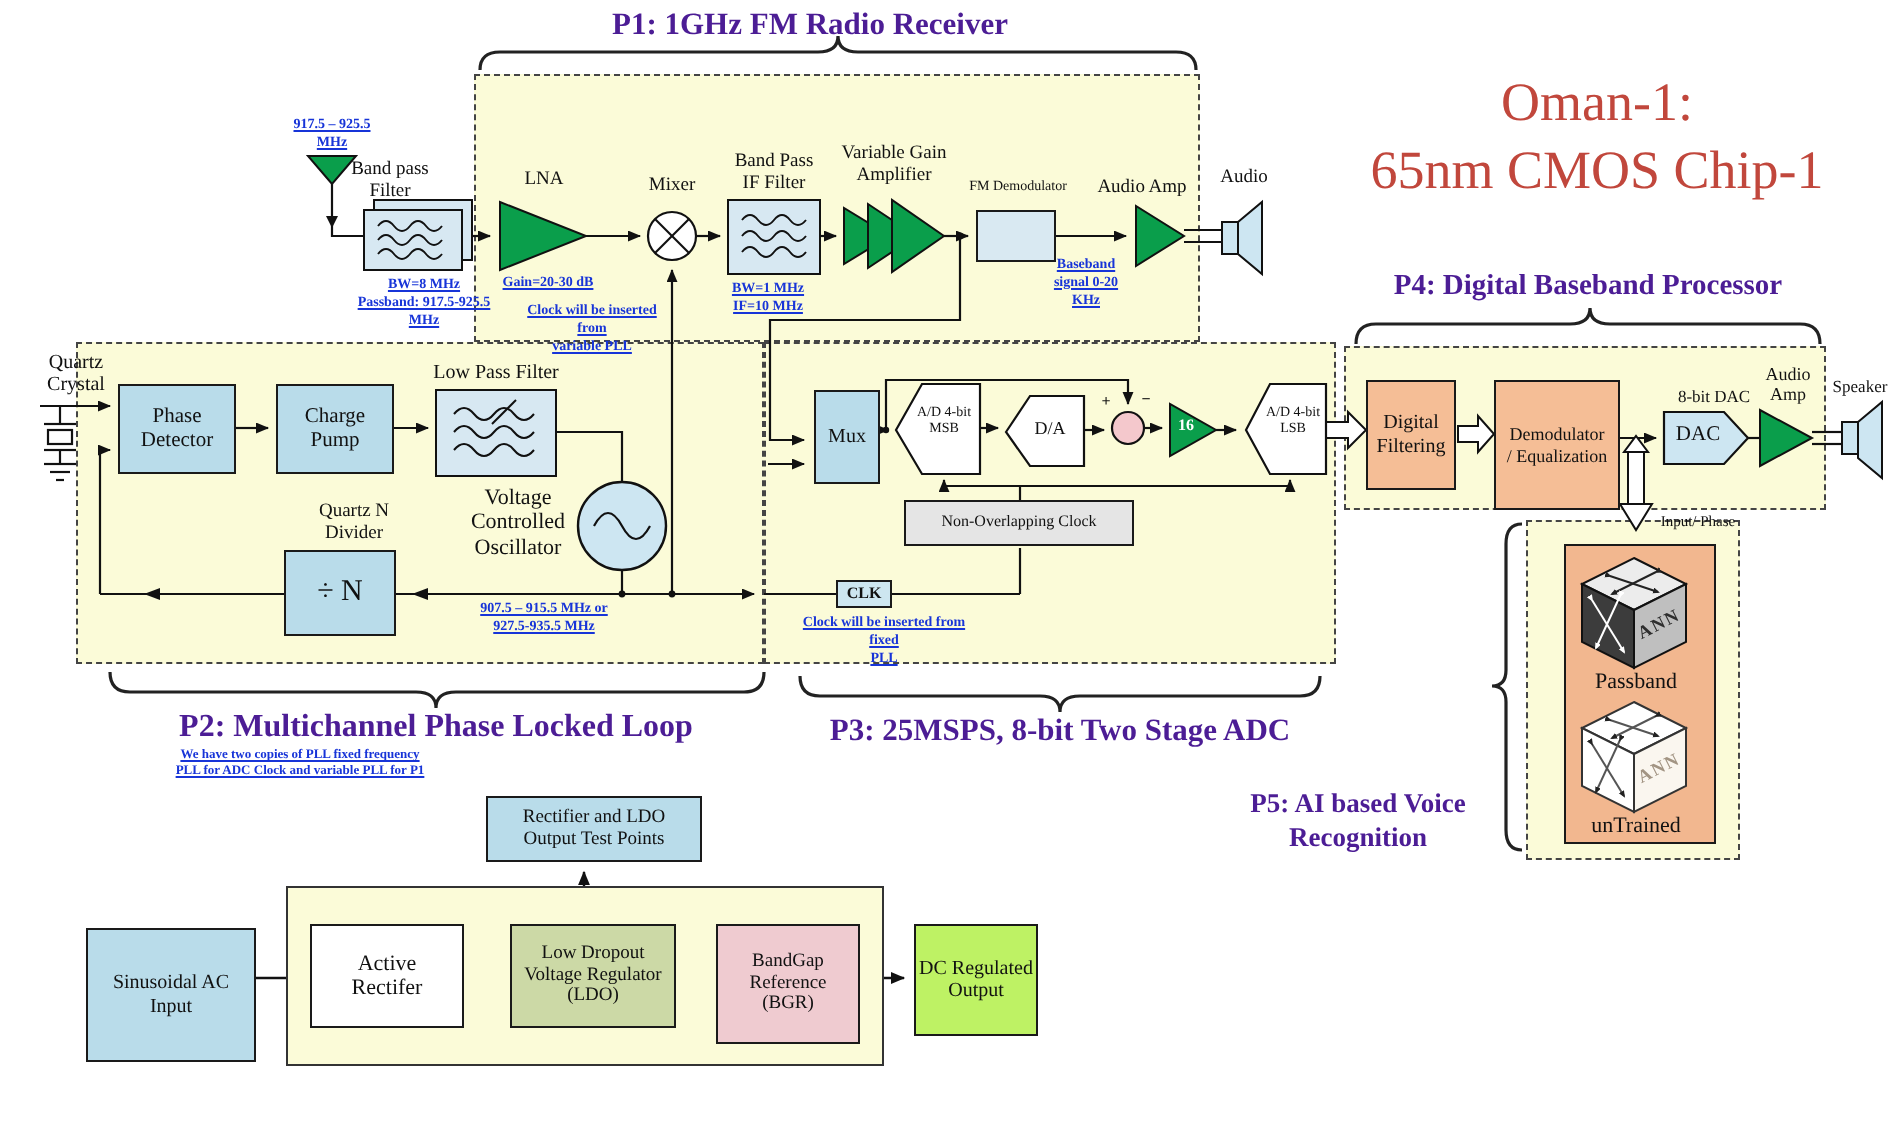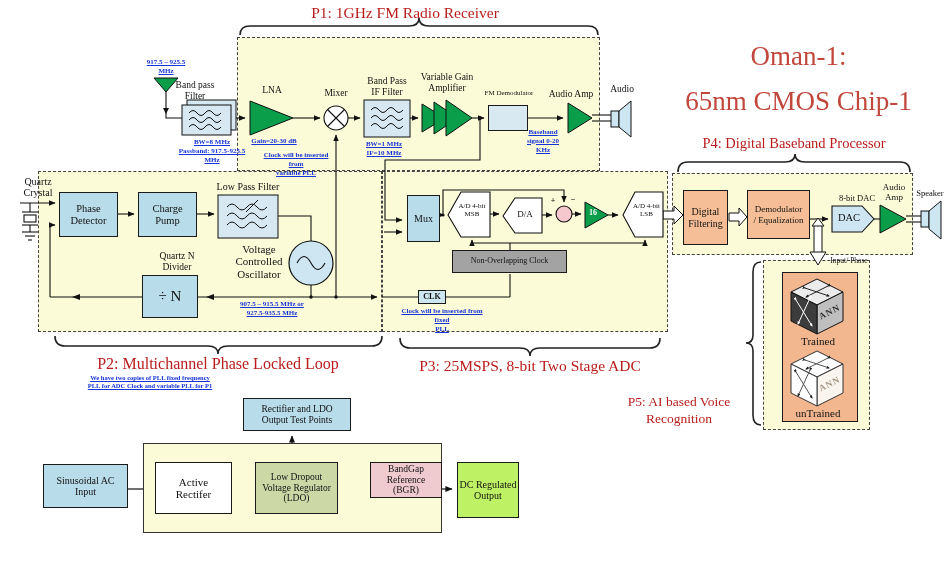--- a/index.html
+++ b/index.html
@@ -5,21 +5,21 @@
   html,body{margin:0;padding:0;background:#fff;}
   .stage{position:relative;width:947px;height:564px;background:#ffffff;overflow:hidden;
          font-family:"Liberation Serif","DejaVu Serif",serif;}
   .region{position:absolute;background:#FBFBD8;border:1.5px dashed #444;box-sizing:border-box;z-index:1;}
   svg.wires{position:absolute;left:0;top:0;z-index:2;}
   .box{position:absolute;border:1.2px solid #1a1a1a;box-sizing:border-box;display:flex;align-items:center;
        justify-content:center;text-align:center;white-space:pre-line;color:#111;line-height:1.12;z-index:3;}
   .lbl{position:absolute;text-align:center;white-space:pre-line;color:#111;line-height:1.12;z-index:4;}
   .note{position:absolute;text-align:center;white-space:pre-line;color:#1734D8;font-weight:bold;
         font-size:7px;line-height:1.25;text-decoration:underline;z-index:4;}
-  .heading{position:absolute;text-align:center;color:#b91c1c;font-weight:normal;white-space:pre-line;
+  .heading{position:absolute;text-align:center;color:#4c1d95;font-weight:bold;white-space:pre-line;
            line-height:1.15;z-index:4;}
   .ann{position:absolute;z-index:4;font-weight:bold;font-size:9px;letter-spacing:1px;transform:rotate(-27deg);}
 </style>
 </head>
 <body>
 
 <div class="stage">
 
   <div class="region" style="left:237px;top:37px;width:363px;height:134px;"></div>
   <div class="region" style="left:38px;top:171px;width:344px;height:161px;"></div>
@@ -216,21 +216,21 @@
       <polygon points="817,377 843,364 843,393 817,406" fill="#faf6ef"></polygon>
       <polygon points="817,377 791,364 791,393 817,406" fill="#fff"></polygon>
       <line x1="805" y1="360" x2="829" y2="368" stroke="#555" stroke-width="1" marker-start="url(#tick)" marker-end="url(#tick)"></line>
       <line x1="828" y1="358" x2="806" y2="369" stroke="#555" stroke-width="1" marker-start="url(#tick)" marker-end="url(#tick)"></line>
       <line x1="796" y1="372" x2="812" y2="398" stroke="#555" stroke-width="1" marker-start="url(#tick)" marker-end="url(#tick)"></line>
       <line x1="810" y1="370" x2="798" y2="396" stroke="#555" stroke-width="1" marker-start="url(#tick)" marker-end="url(#tick)"></line>
     </g>
   </svg>
 
   <div class="heading" style="left:255px;top:4px;width:300px;font-size:15.5px;">P1: 1GHz FM Radio Receiver</div>
-  <div class="heading" style="left:652px;top:34px;width:293px;font-size:27px;font-weight:normal;line-height:45px;color:#C1473C;">Oman-1:
+  <div class="heading" style="left:652px;top:34px;width:293px;font-size:27px;font-weight:normal;line-height:34px;color:#C1473C;">Oman-1:
 65nm CMOS Chip-1</div>
   <div class="heading" style="left:670px;top:135px;width:248px;font-size:14.5px;">P4: Digital Baseband Processor</div>
   <div class="heading" style="left:58px;top:355px;width:320px;font-size:16px;">P2: Multichannel Phase Locked Loop</div>
   <div class="note" style="left:30px;top:374px;width:240px;font-size:6.5px;">We have two copies of PLL fixed frequency
 PLL for ADC Clock and variable PLL for P1</div>
   <div class="heading" style="left:390px;top:357px;width:280px;font-size:15.5px;">P3: 25MSPS, 8-bit Two Stage ADC</div>
   <div class="heading" style="left:610px;top:393px;width:138px;font-size:13.5px;line-height:17px;">P5: AI based Voice
 Recognition</div>
 
   <div class="note" style="left:134px;top:58px;width:64px;">917.5 – 925.5
@@ -277,50 +277,50 @@
 
   <div class="box" style="left:407px;top:195px;width:33px;height:47px;background:#B9DCEA;font-size:10px;">Mux</div>
   <div class="lbl" style="left:456px;top:203px;width:32px;font-size:7px;">A/D 4-bit
 MSB</div>
   <div class="lbl" style="left:510px;top:209px;width:30px;font-size:9px;">D/A</div>
   <div class="lbl" style="left:548px;top:197px;width:10px;font-size:8px;font-weight:bold;">+</div>
   <div class="lbl" style="left:568px;top:196px;width:10px;font-size:8px;font-weight:bold;">−</div>
   <div class="lbl" style="left:585px;top:209px;width:16px;font-size:8px;font-weight:bold;color:#fff;">16</div>
   <div class="lbl" style="left:631px;top:203px;width:31px;font-size:7px;">A/D 4-bit
 LSB</div>
-  <div class="box" style="left:452px;top:250px;width:115px;height:23px;background:#a3a3a3;font-size:8px;">Non-Overlapping Clock</div>
+  <div class="box" style="left:452px;top:250px;width:115px;height:23px;background:#e5e5e5;font-size:8px;">Non-Overlapping Clock</div>
   <div class="box" style="left:418px;top:290px;width:28px;height:14px;background:#CDE6F0;font-size:8px;font-weight:bold;">CLK</div>
   <div class="note" style="left:396px;top:307px;width:92px;">Clock will be inserted from fixed
 PLL</div>
 
   <div class="box" style="left:683px;top:190px;width:45px;height:55px;background:#F5BE96;font-size:10px;">Digital
 Filtering</div>
-  <div class="box" style="left:747px;top:190px;width:63px;height:49px;background:#F5BE96;font-size:9px;">Demodulator
+  <div class="box" style="left:747px;top:190px;width:63px;height:65px;background:#F5BE96;font-size:9px;">Demodulator
 / Equalization</div>
   <div class="lbl" style="left:832px;top:194px;width:50px;font-size:8.5px;">8-bit DAC</div>
   <div class="lbl" style="left:834px;top:212px;width:30px;font-size:10.5px;z-index:4;">DAC</div>
   <div class="lbl" style="left:876px;top:182px;width:36px;font-size:9px;">Audio
 Amp</div>
   <div class="lbl" style="left:912px;top:189px;width:36px;font-size:8.5px;">Speaker</div>
   <div class="lbl" style="left:824px;top:257px;width:50px;font-size:7.5px;">Input/ Phase</div>
 
   <div class="box" style="left:782px;top:272px;width:76px;height:150px;background:#F2B78F;z-index:1;"></div>
   <div class="ann" style="left:818px;top:306px;width:26px;color:#2e2e2e;">ANN</div>
   <div class="ann" style="left:818px;top:378px;width:26px;color:#a29483;">ANN</div>
-  <div class="lbl" style="left:790px;top:335px;width:56px;font-size:11px;">Trained</div>
+  <div class="lbl" style="left:790px;top:335px;width:56px;font-size:11px;">Passband</div>
   <div class="lbl" style="left:783px;top:407px;width:70px;font-size:11px;">unTrained</div>
 
   <div class="box" style="left:243px;top:398px;width:108px;height:33px;background:#B9DCEA;font-size:9.5px;text-align:center;">Rectifier and LDO
 Output Test Points</div>
-  <div class="box" style="left:43px;top:464px;width:85px;height:44px;background:#B9DCEA;font-size:10px;">Sinusoidal AC
+  <div class="box" style="left:43px;top:464px;width:85px;height:67px;background:#B9DCEA;font-size:10px;">Sinusoidal AC
 Input</div>
   <div class="box" style="left:155px;top:462px;width:77px;height:52px;background:#ffffff;font-size:11px;">Active
 Rectifer</div>
   <div class="box" style="left:255px;top:462px;width:83px;height:52px;background:#CCD9A6;font-size:9.5px;">Low Dropout
 Voltage Regulator
 (LDO)</div>
-  <div class="box" style="left:358px;top:462px;width:72px;height:36px;background:#EFCBD0;font-size:9.5px;margin-left:12px;">BandGap
+  <div class="box" style="left:358px;top:462px;width:72px;height:60px;background:#EFCBD0;font-size:9.5px;">BandGap
 Reference
 (BGR)</div>
   <div class="box" style="left:457px;top:462px;width:62px;height:56px;background:#bef264;font-size:10px;">DC Regulated
 Output</div>
 
 </div>
 
 </body></html>

